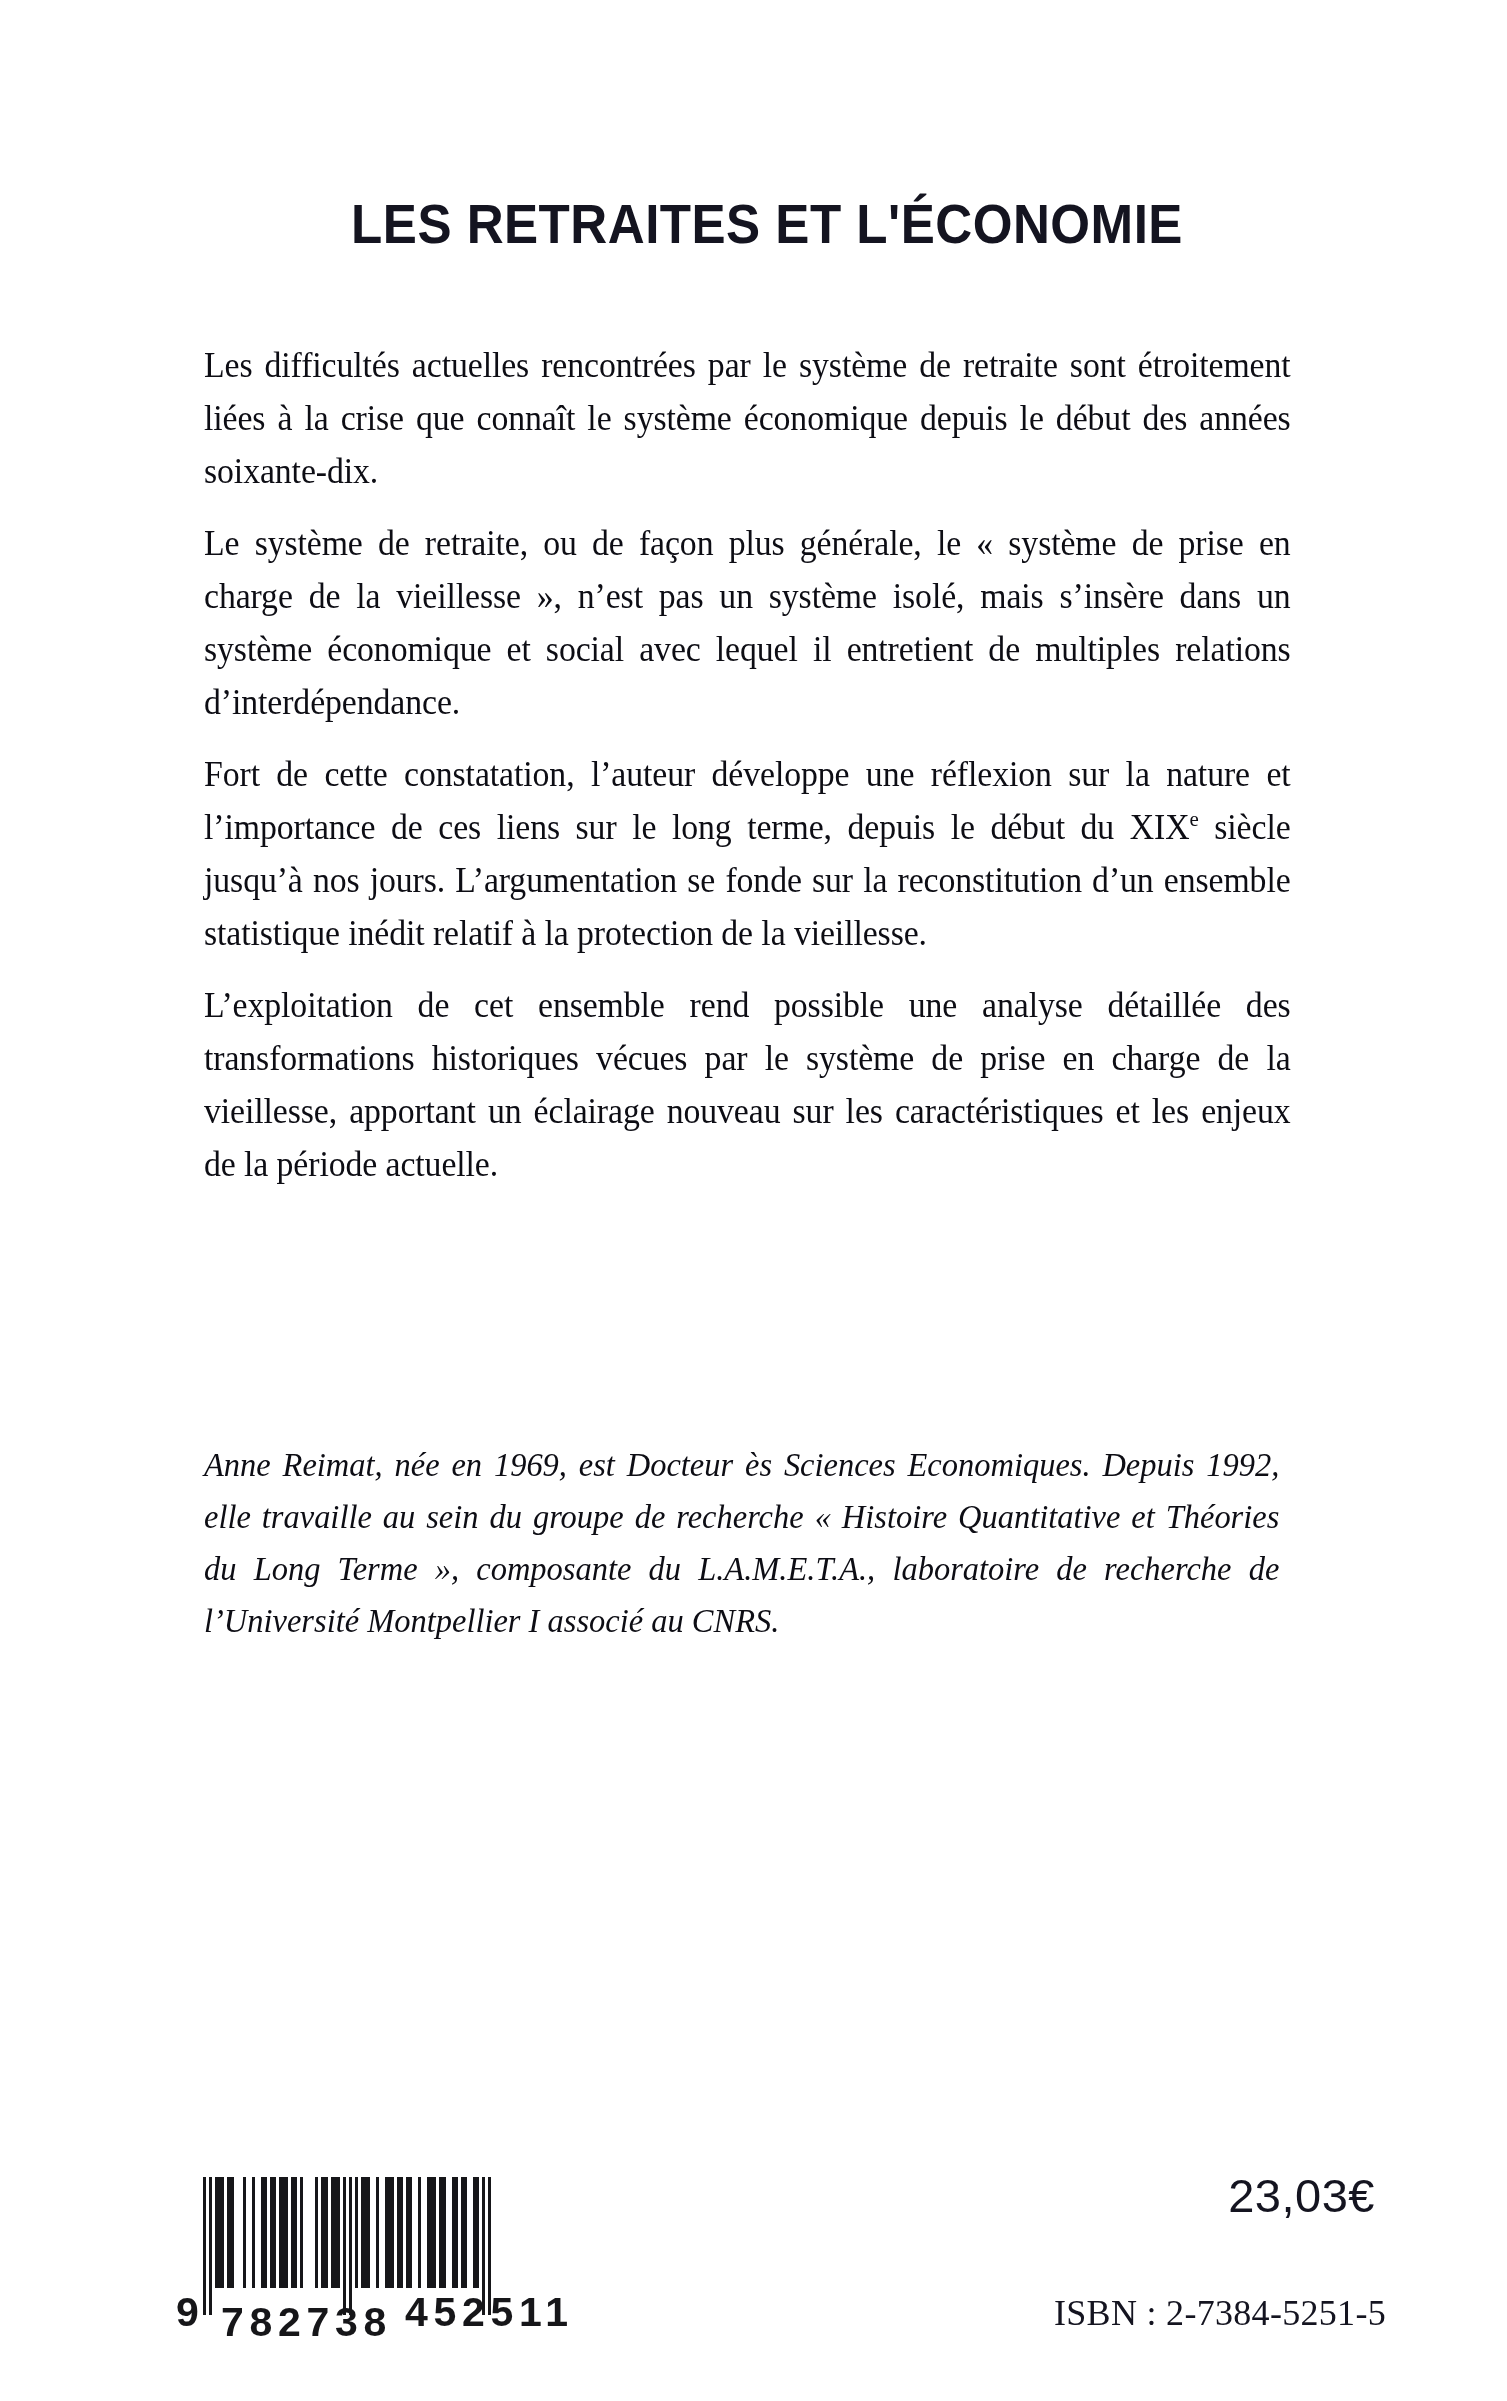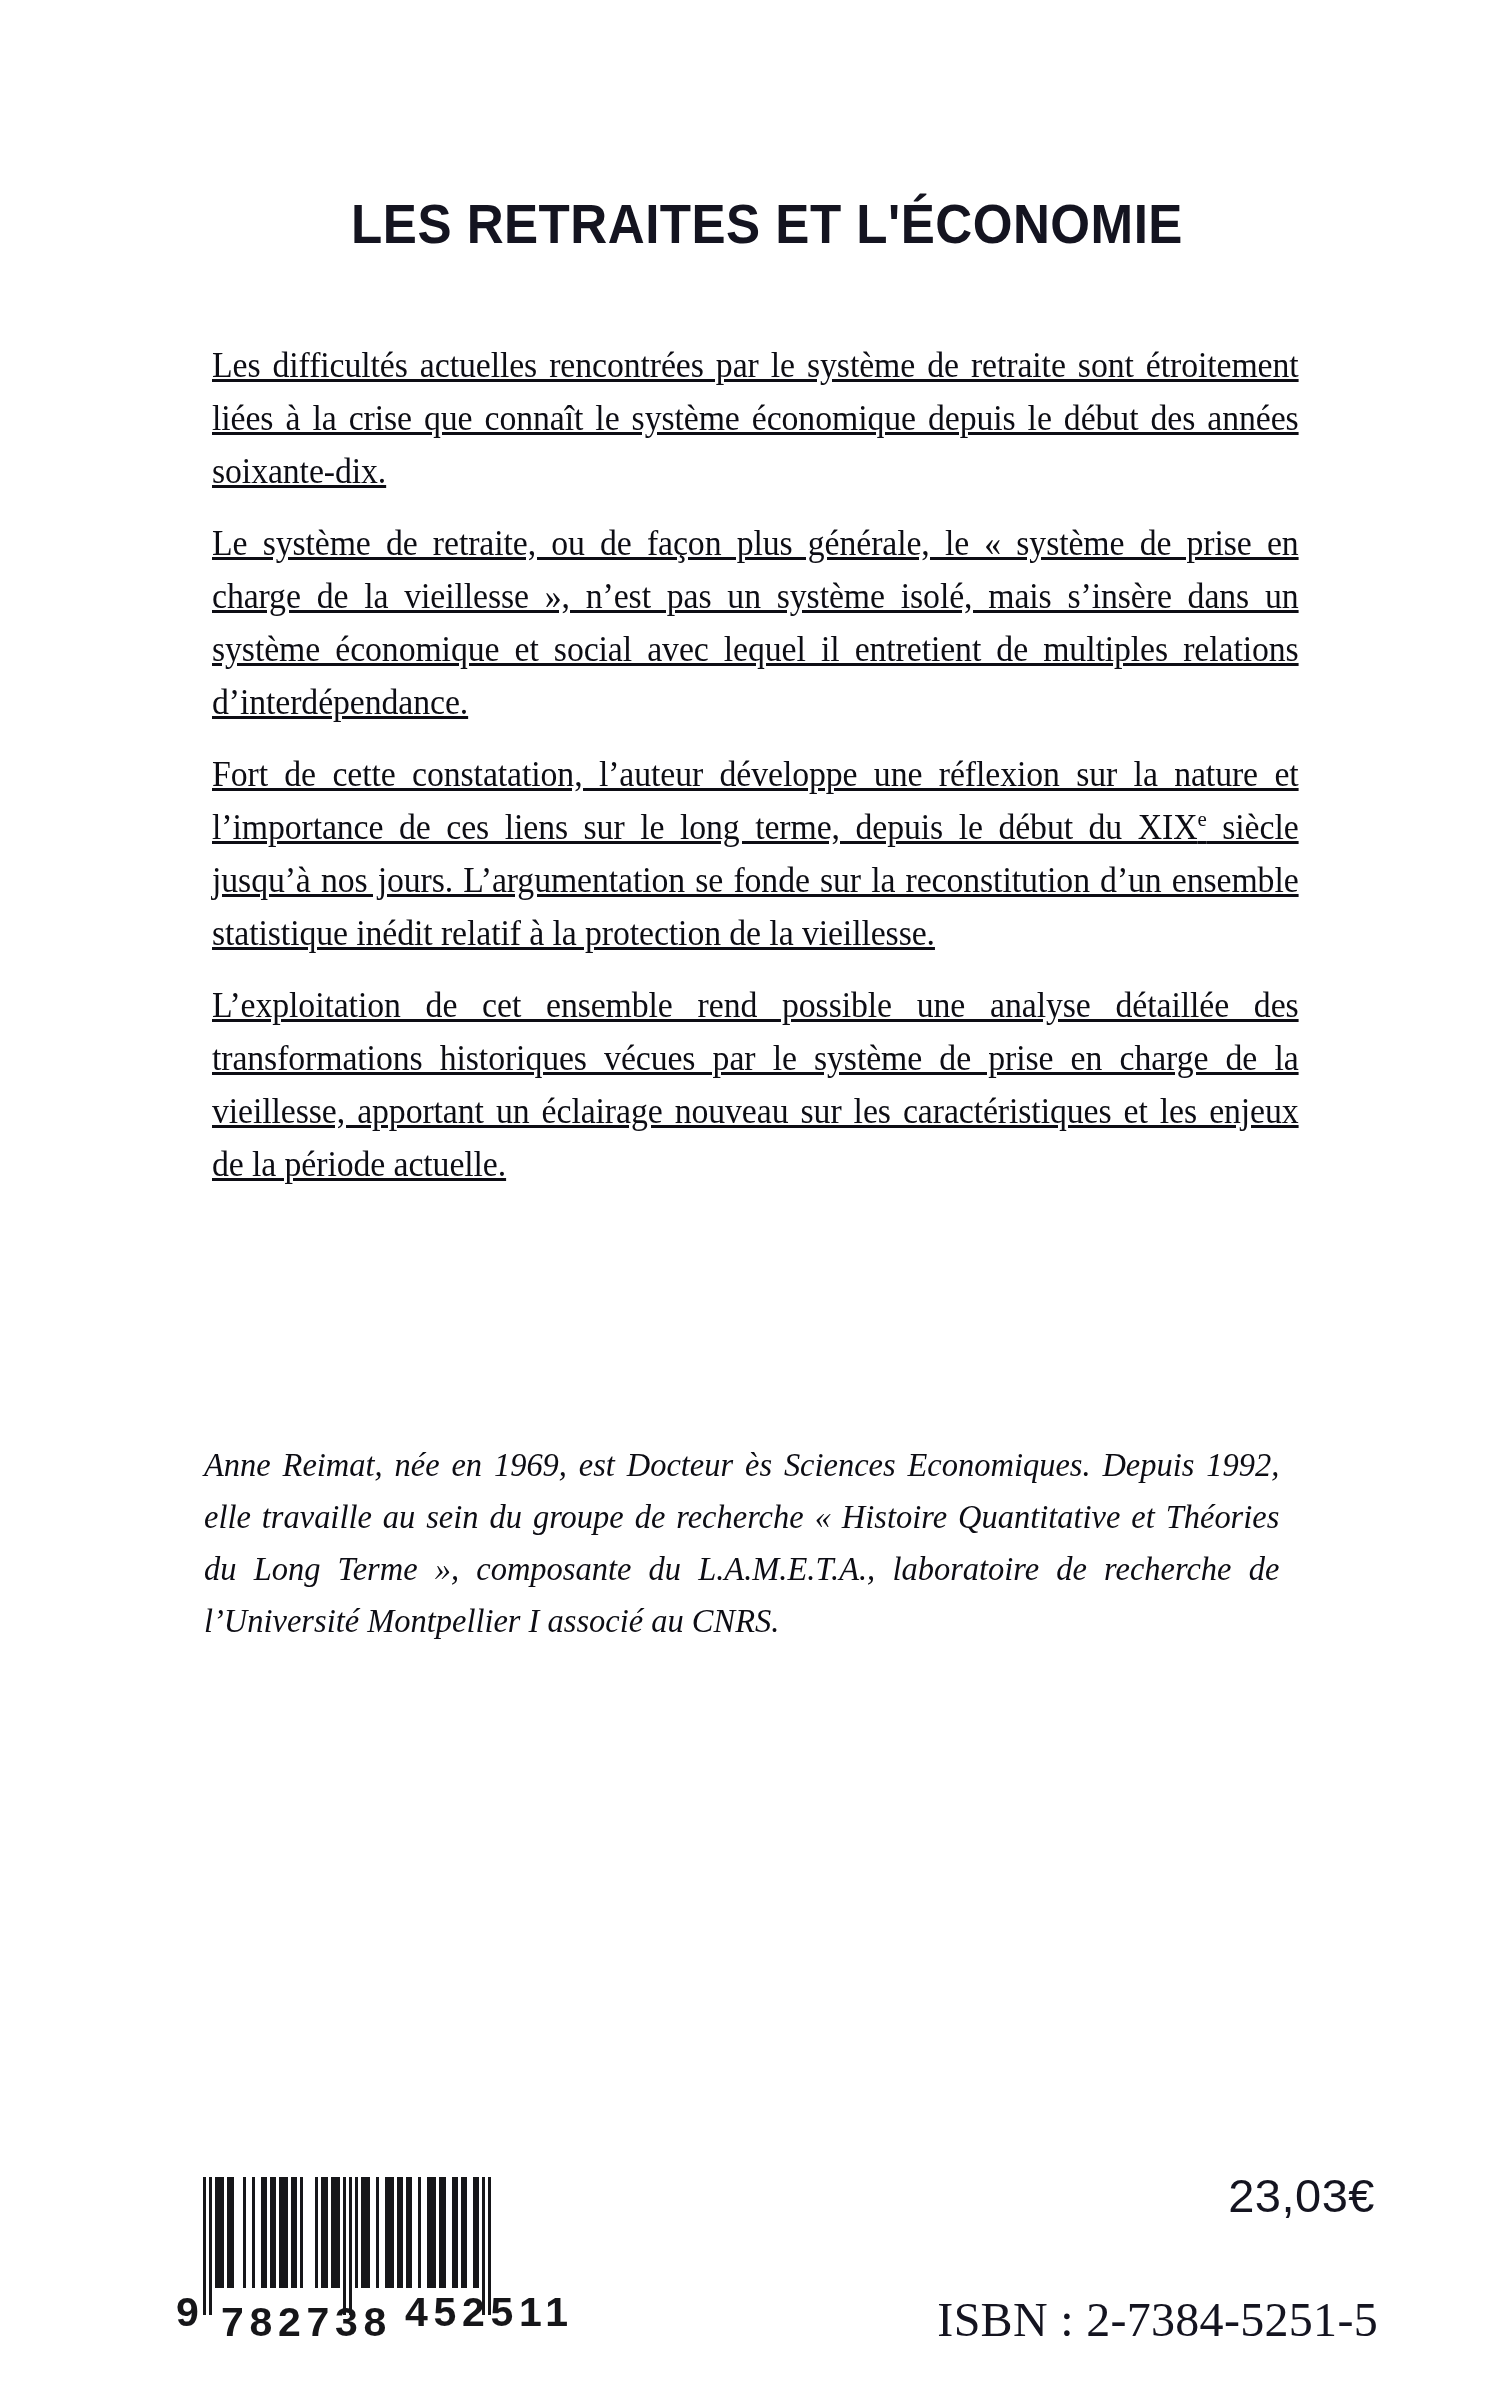--- a/index.html
+++ b/index.html
@@ -34,24 +34,23 @@
     letter-spacing: 0.5px;
     color: #141420;
     transform: scaleX(0.93);
     transform-origin: center center;
     white-space: nowrap;
   }
 
   
   .blurb {
     position: absolute;
-    left: 212px;
+    left: 204px;
     top: 339px;
     width: 1126px;
-    text-decoration: underline;
   }
 
   .blurb p {
     margin: 0 0 19px 0;
     font-size: 35px;
     line-height: 53px;
     text-align: justify;
     text-justify: inter-word;
     letter-spacing: -0.1px;
     transform: scaleX(0.965);
@@ -144,24 +143,24 @@
     font-family: "Liberation Sans", "DejaVu Sans", sans-serif;
     font-weight: 300;
     font-size: 47px;
     letter-spacing: 0.5px;
     color: #141420;
     white-space: nowrap;
   }
 
   .isbn {
     position: absolute;
-    right: 174px;
+    right: 166px;
     top: 2292px;
     font-family: "Liberation Serif", "DejaVu Serif", serif;
-    font-size: 48px;
+    font-size: 36px;
     letter-spacing: 0.3px;
     color: #141420;
     white-space: nowrap;
   }
 </style>
 </head>
 <body>
 
 <div class="page">
 

